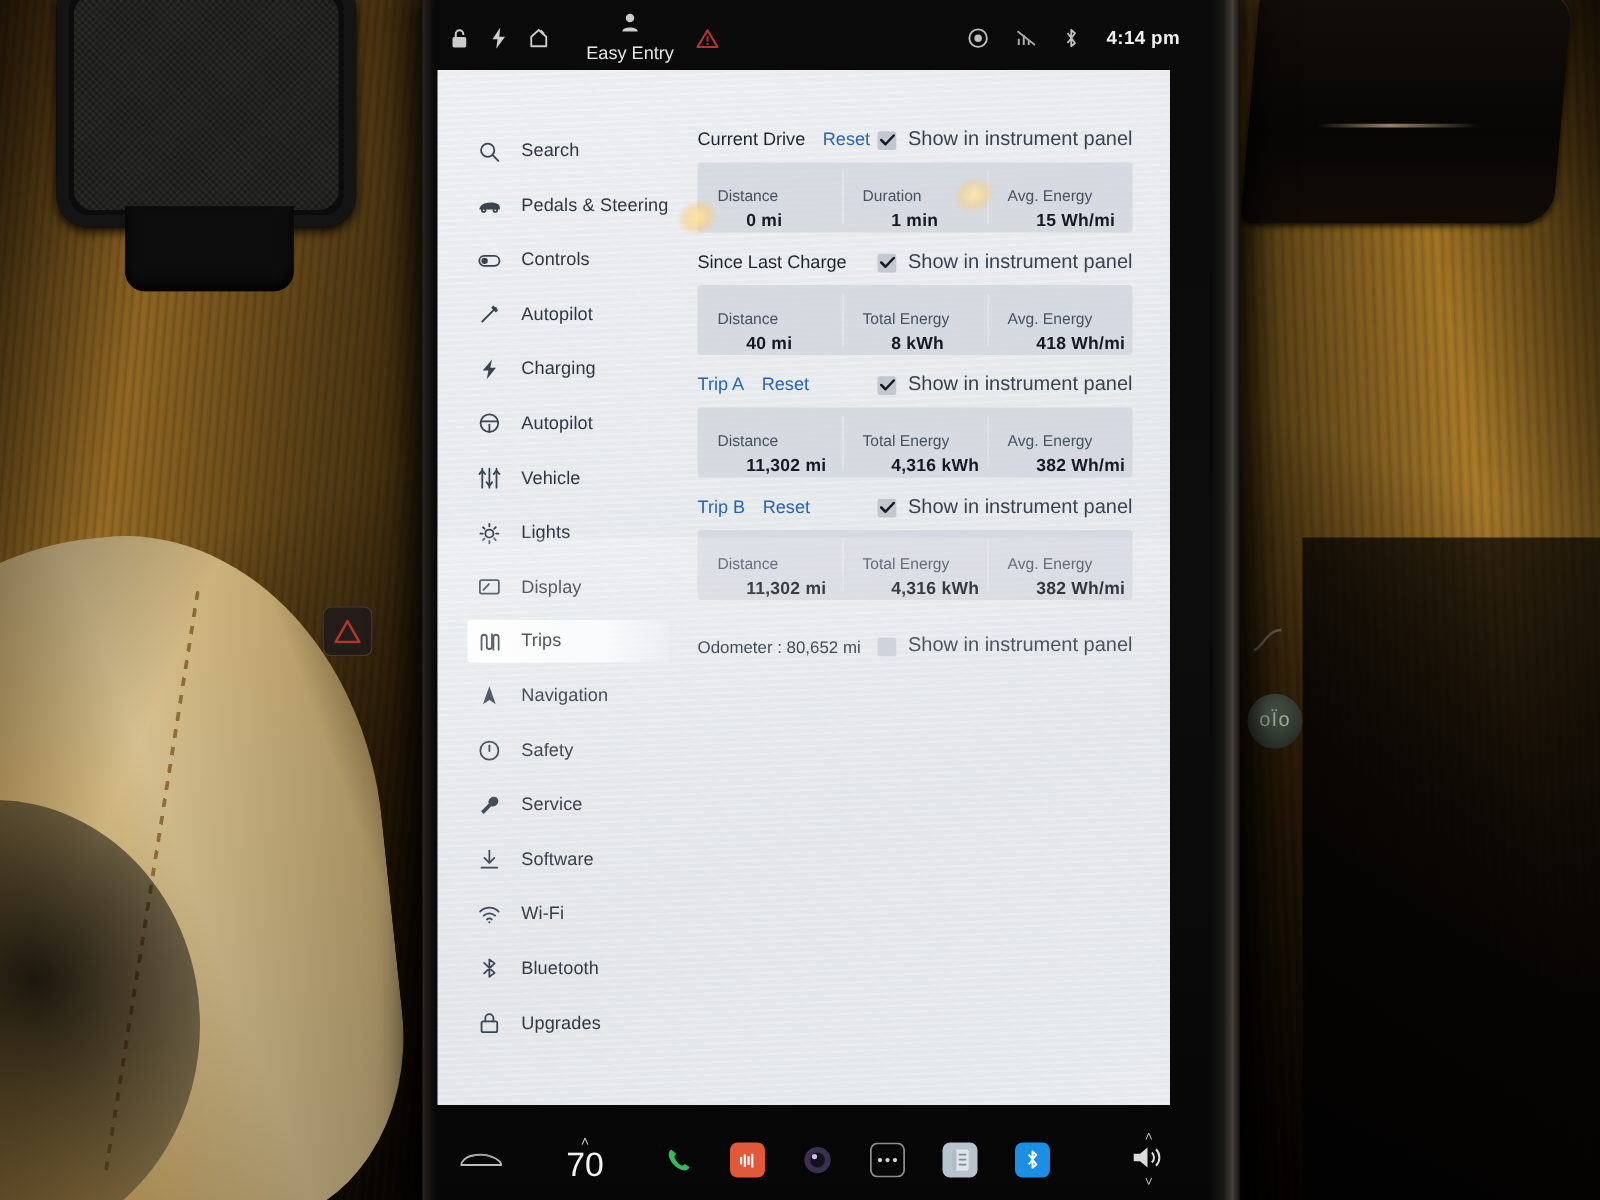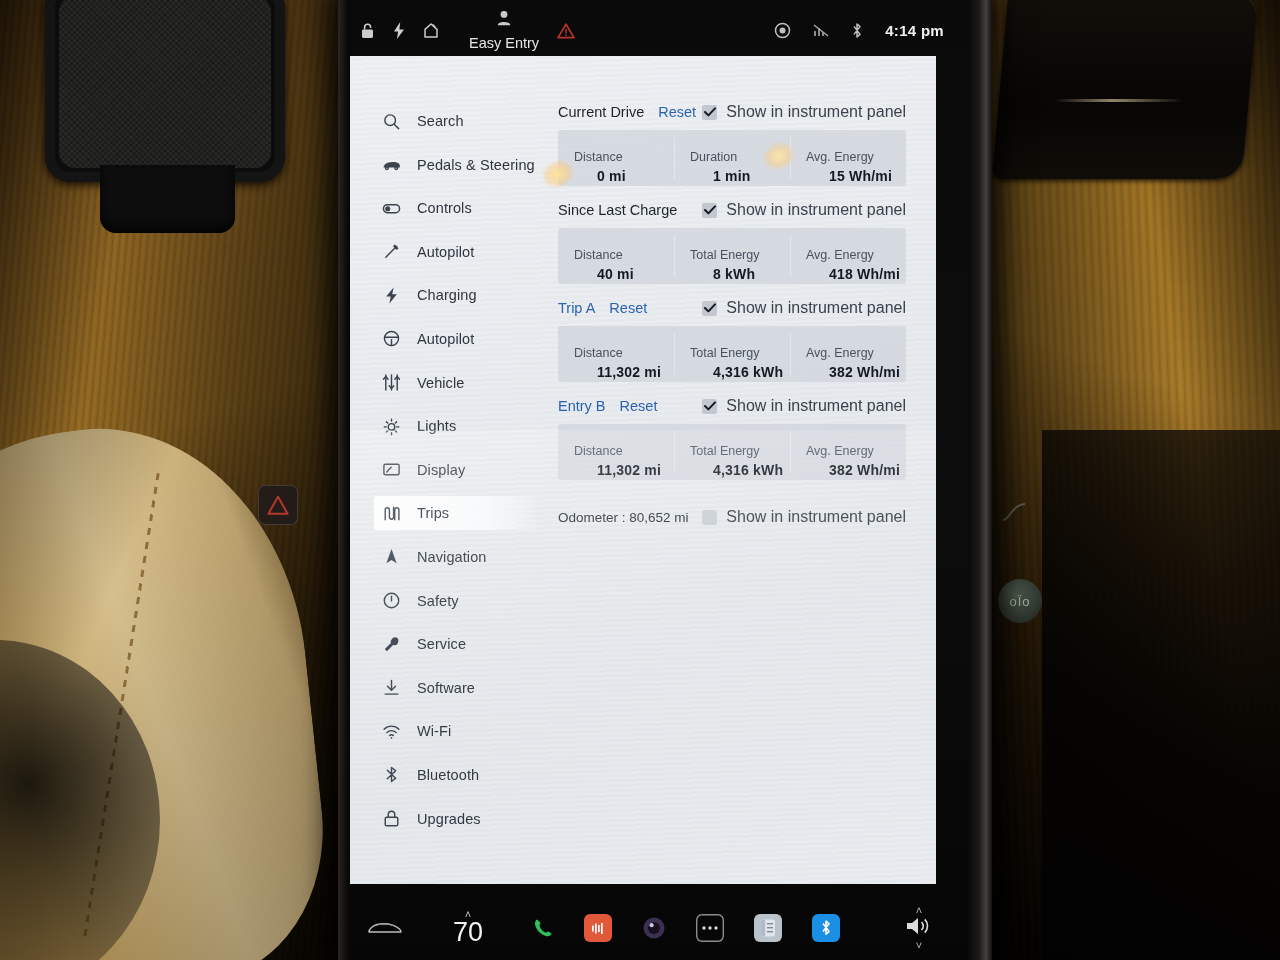--- a/index.html
+++ b/index.html
@@ -83,25 +83,25 @@
   
   .hazard-btn {
     position:absolute; left:258px; top:485px; width:40px; height:40px;
     background: #231c18; border-radius: 7px;
     box-shadow: inset 0 0 0 1px rgba(160,140,120,0.28);
     display:flex; align-items:center; justify-content:center;
   }
   .hazard-btn svg { width: 22px; height: 20px; }
   
   .wheel-emblem {
-    position:absolute; left:998px; top:579px; width:44px; height:44px;
+    position:absolute; left:998px; top:555px; width:44px; height:44px;
     border-radius:50%;
     background: radial-gradient(circle at 40% 35%, #4d5a4c 0%, #2c332b 70%, #161a16 100%);
     display:flex; align-items:center; justify-content:center;
-    color:#9fb09c; font-size:13px; letter-spacing:1px;
+    color:#9fb09c; font-size:16px; letter-spacing:1px;
   }
   .wheel-icon-right {
     position:absolute; left:996px; top:495px; width:36px; height:32px;
     display:flex; align-items:center; justify-content:center;
   }
   .dark-lower-right {
     position:absolute; left:1042px; top:430px; width:238px; height:530px;
     background: linear-gradient(200deg, rgba(8,6,4,0.72) 0%, rgba(4,3,2,0.96) 60%, #030202 100%);
   }
 
@@ -577,21 +577,21 @@
                   <div class="cell-v">4,316 kWh</div>
                 </div>
                 <div class="cell">
                   <div class="cell-k">Avg. Energy</div>
                   <div class="cell-v">382 Wh/mi</div>
                 </div>
               </div>
             </div>
             <div class="section">
               <div class="sec-head">
-                <span class="sec-title link">Entry B</span>
+                <span class="sec-title link">Trip B</span>
                 <span class="sec-reset">Reset</span>
                 <span class="sec-check">
                   <span class="chkbox">
                     <svg width="12" height="10" viewBox="0 0 12 10">
                       <path d="M1 5 L4.4 8.4 L11 1.4" fill="none" stroke="#141a21" stroke-width="2" stroke-linecap="round" stroke-linejoin="round"></path>
                     </svg>
                   </span>
                   <span class="chk-lbl">Show in instrument panel</span>
                 </span>
               </div>

